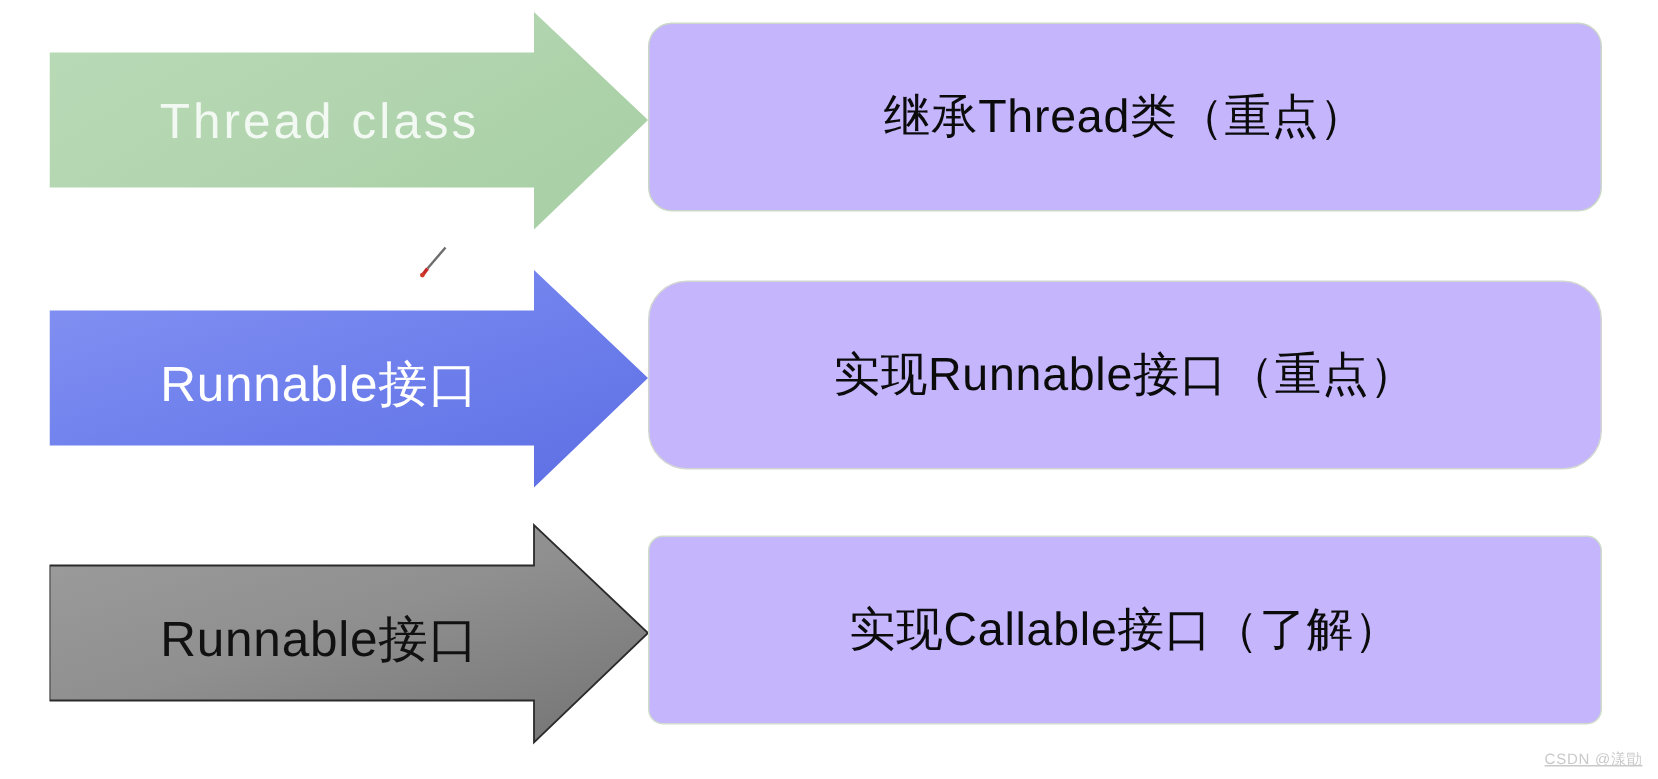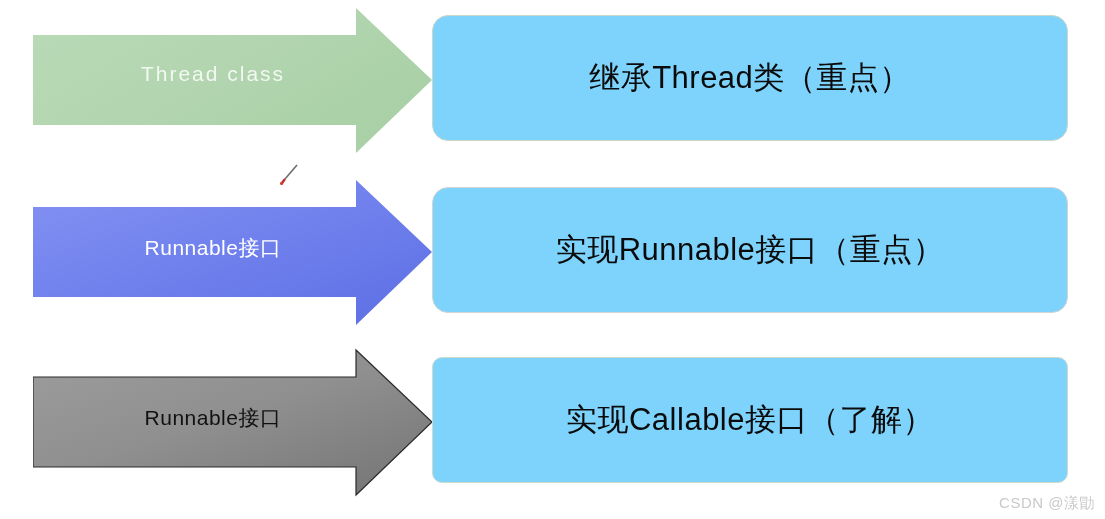--- a/index.html
+++ b/index.html
@@ -36,21 +36,21 @@
     width: 400px;
     height: 155px;
   }
   .arrow svg { display: block; width: 400px; height: 155px; }
 
   .arrow-label {
     position: absolute;
     left: 33px;
     width: 360px;
     text-align: center;
-    font-size: 21px;
+    font-size: 33px;
     letter-spacing: 0.5px;
     white-space: nowrap;
   }
   .arrow-label-green {
     top: 62px;
     color: #f2f8f2;
     letter-spacing: 2px;
   }
   .arrow-label-blue {
     top: 62px;
@@ -63,28 +63,28 @@
 
   
   .result-box {
     position: absolute;
     left: 432px;
     top: 15px;
     width: 636px;
     height: 126px;
     border: 1.5px solid #cfd9cf;
     border-radius: 16px;
-    background: #7dd3fc;
+    background: #c4b5fd;
     box-sizing: border-box;
     display: flex;
     align-items: center;
     justify-content: center;
   }
   .result-box.green-edge { border-color: #cbd7c8; }
-  .result-box.blue-edge  { border-color: #d2d6d2; }
+  .result-box.blue-edge  { border-color: #d2d6d2; border-radius: 26px; }
   .result-box.gray-edge  { border-color: #cfdccd; border-radius: 10px; }
 
   .result-text {
     font-size: 31px;
     color: #0b0b0b;
     white-space: nowrap;
     letter-spacing: 0.5px;
   }
 
   
@@ -95,24 +95,25 @@
     width: 24px;
     height: 24px;
   }
   .pen-artifact svg { display: block; }
 
   
   .watermark {
     position: absolute;
     right: 10px;
     bottom: 6px;
-    font-size: 15px;
+    font-size: 10px;
     color: #c9c9c9;
     letter-spacing: 0.5px;
     white-space: nowrap;
+    text-decoration: underline;
   }
 </style>
 </head>
 <body>
 
 <div class="slide">
 
   <div class="row row-1">
     <div class="arrow">
       <svg viewBox="0 0 400 155" xmlns="http://www.w3.org/2000/svg">

